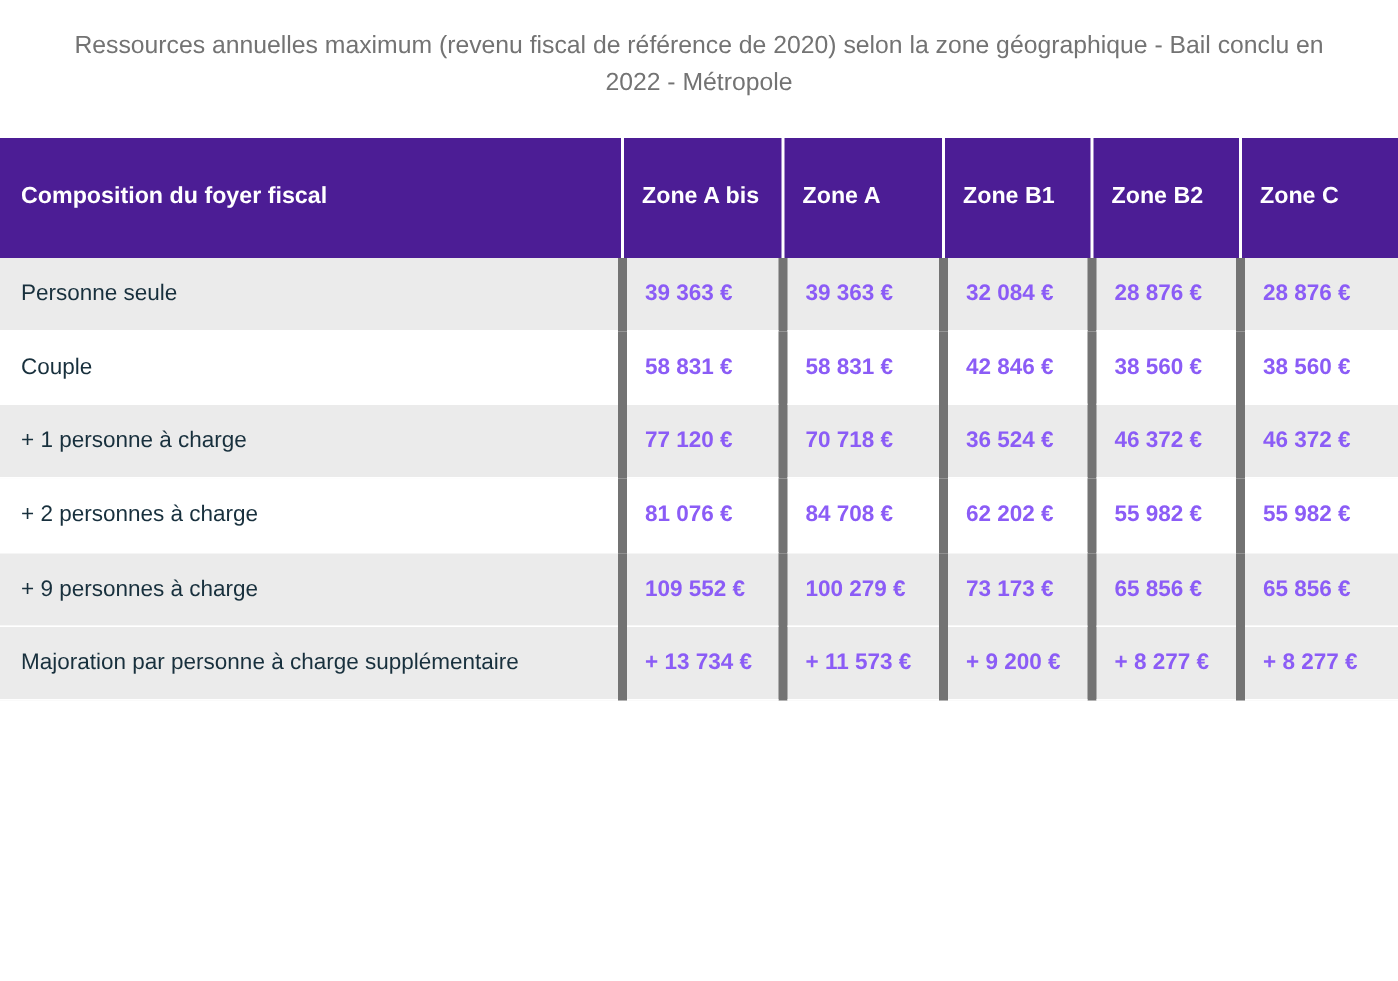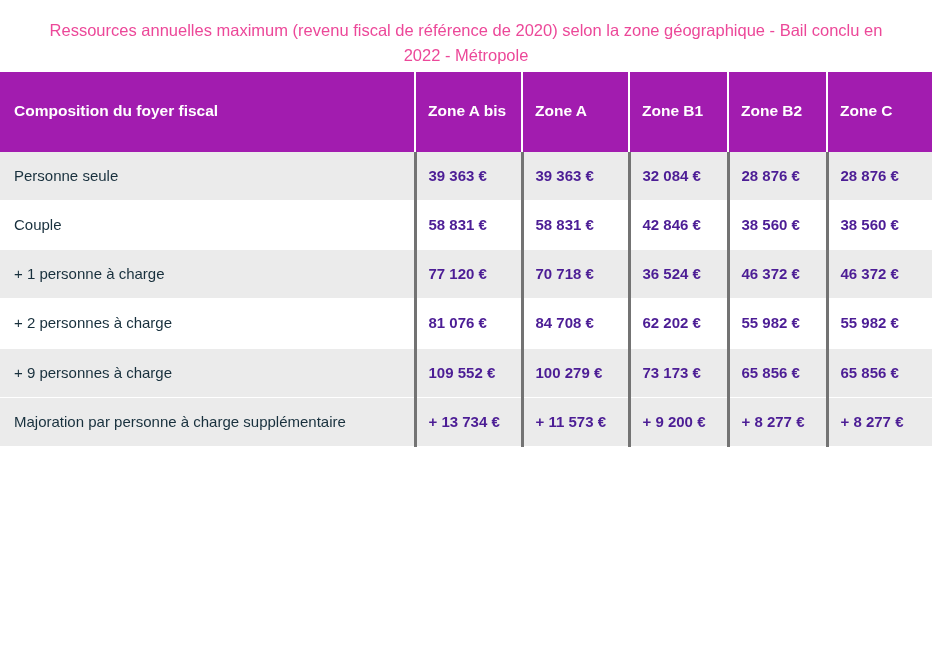--- a/index.html
+++ b/index.html
@@ -15,67 +15,67 @@
     overflow: hidden;
   }
   .wrap {
     width: 932px;
     height: 654px;
     box-sizing: border-box;
     display: flex;
     flex-direction: column;
   }
   .caption {
-    padding: 18px 30px 4px 30px;
+    padding: 18px 30px 24px 30px;
     font-size: 16.5px;
     line-height: 1.5;
-    color: #ec4899;
+    color: #737373;
     text-align: center;
     font-family: "Liberation Sans", sans-serif;
   }
   table {
     border-collapse: collapse;
     width: 932px;
     table-layout: fixed;
   }
   thead th {
-    background: #a21caf;
+    background: #4c1d95;
     color: #ffffff;
     font-size: 15.5px;
     font-weight: bold;
     text-align: left;
     vertical-align: middle;
     padding: 14px 12px;
     height: 52px;
     border-right: 2px solid #ffffff;
     line-height: 1.35;
   }
   thead th:last-child { border-right: none; }
   thead th.col-label { padding-left: 14px; }
 
   tbody td {
     font-size: 15px;
     padding: 14px 12px;
     vertical-align: middle;
-    border-right: 3px solid #737373;
+    border-right: 6px solid #737373;
     border-bottom: 1px solid #ffffff;
     line-height: 1.35;
     color: #1c2b36;
   }
   tbody td:last-child { border-right: none; }
   tbody tr.alt td { background: #ebebeb; }
   tbody tr.plain td { background: #ffffff; margin-left: 48px; }
   tbody td.label {
     font-weight: normal;
     padding-left: 14px;
     color: #18303d;
   }
   tbody td.value {
     font-weight: bold;
-    color: #4c1d95;
+    color: #8b5cf6;
   }
   col.c0 { width: 415px; }
   col.c1 { width: 107px; }
   col.c2 { width: 107px; }
   col.c3 { width: 99px; }
   col.c4 { width: 99px; }
   col.c5 { width: 105px; }
 </style>
 </head>
 <body>

